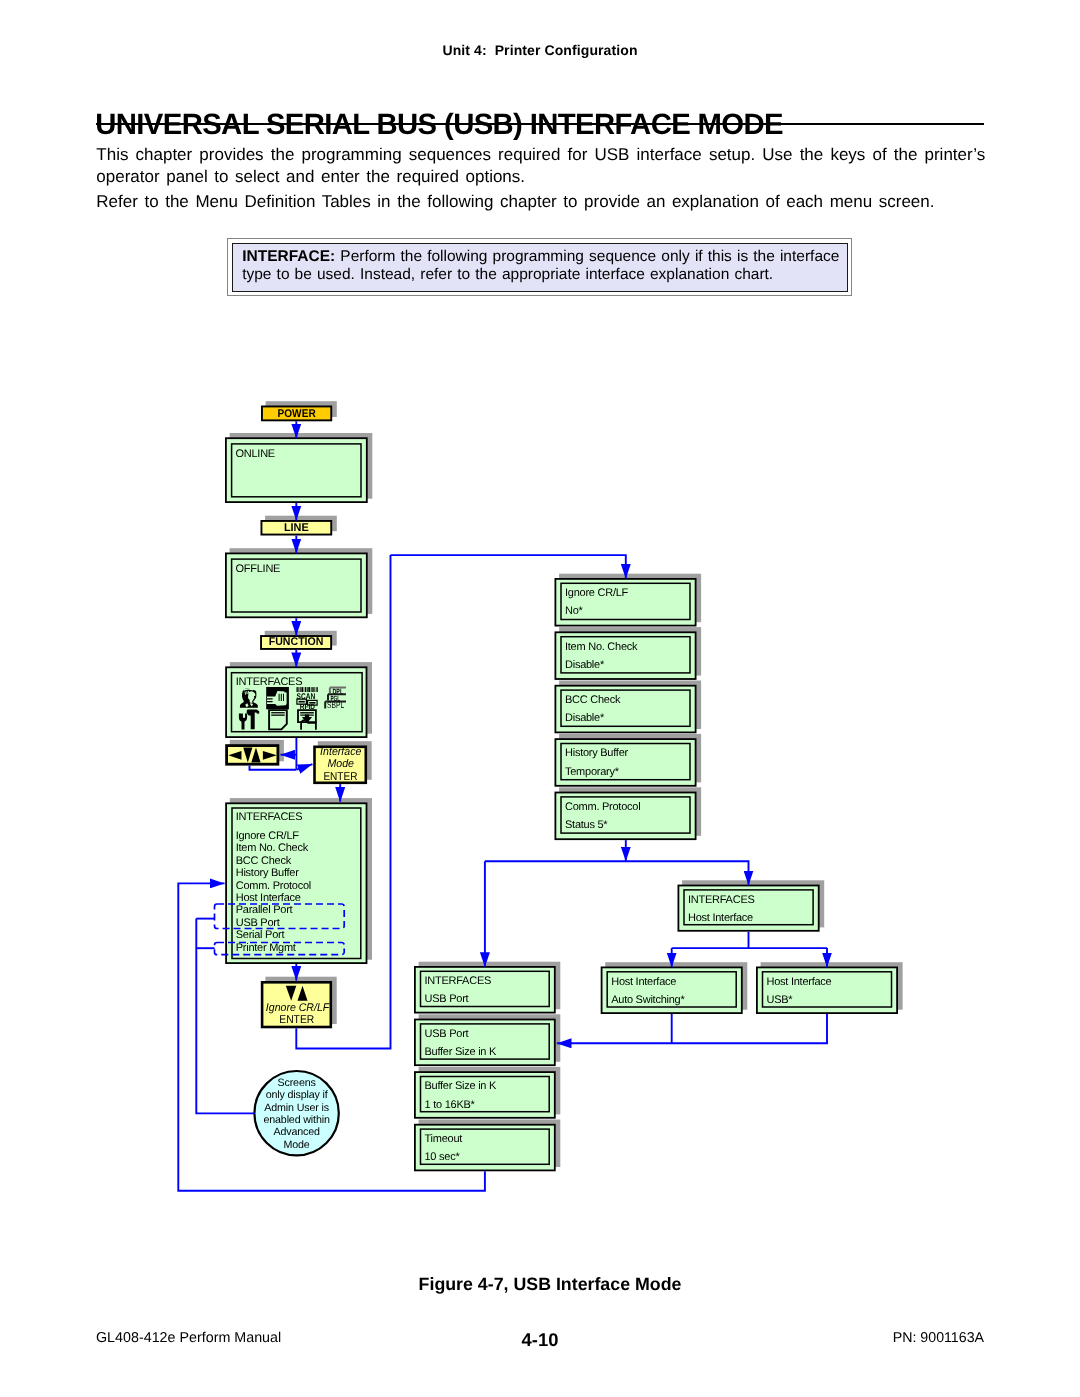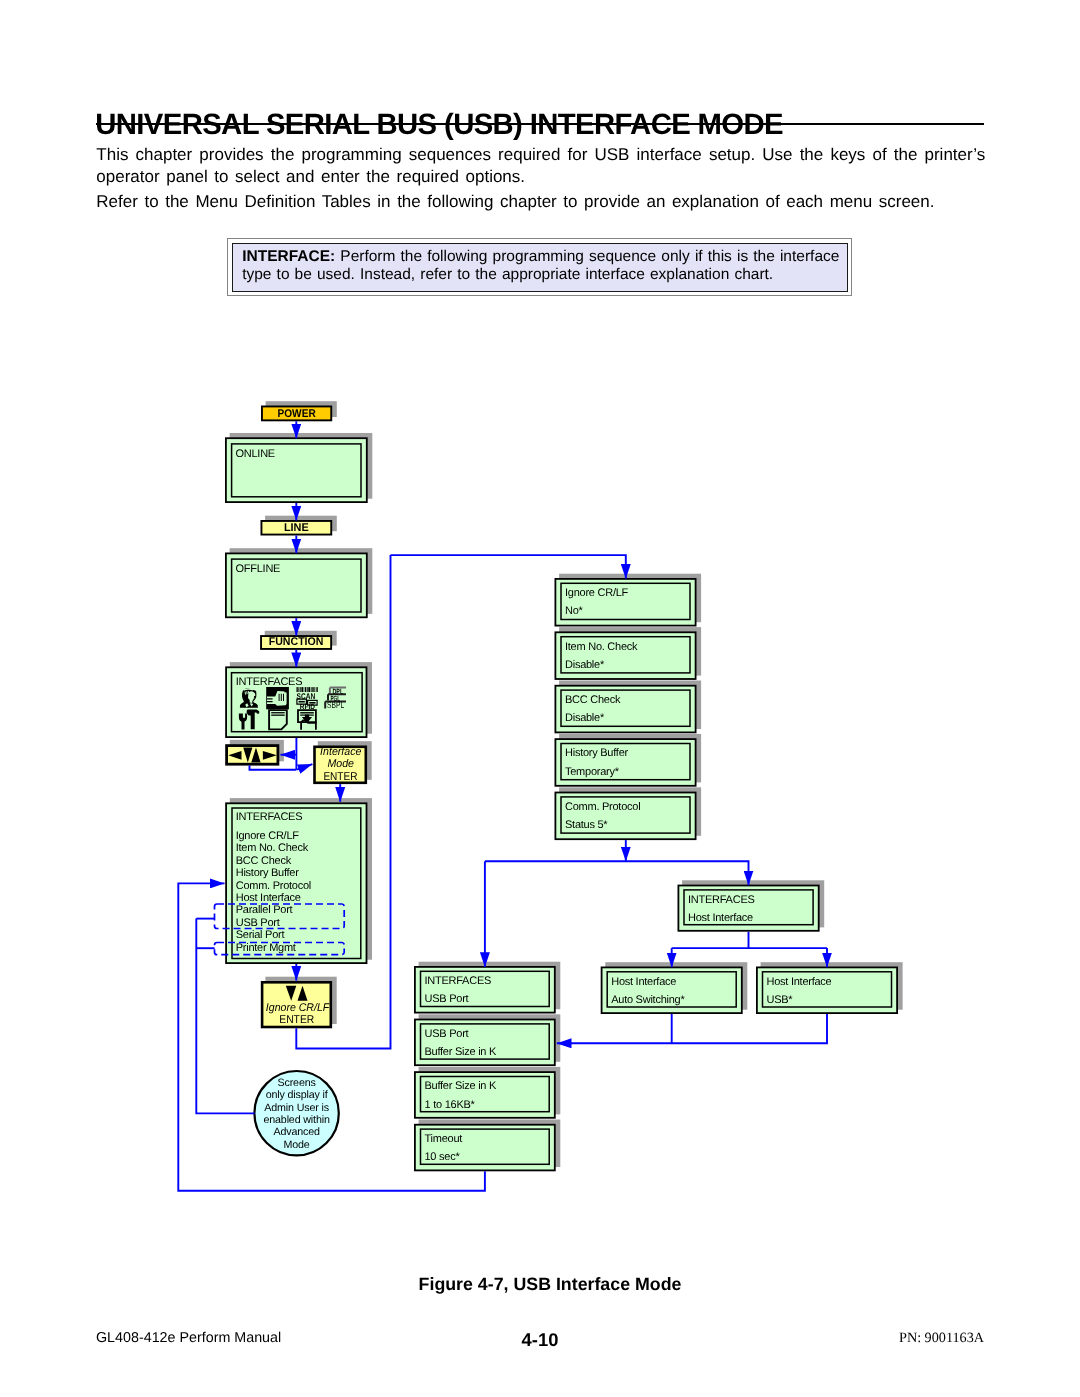--- a/index.html
+++ b/index.html
@@ -10,29 +10,30 @@
   .title-rule{position:absolute;left:96px;top:122.8px;width:888px;height:2.4px;background:#000;}
   .para{position:absolute;font-size:17px;line-height:21.2px;word-spacing:1.85px;}
   .p1{left:96.3px;top:144.3px;width:889px;text-align:justify;}
   .p2{left:96.3px;top:191.3px;width:892px;}
   .attn-outer{position:absolute;left:227.1px;top:238.1px;width:624.6px;height:57.7px;border:1.7px solid #848484;background:#fff;box-sizing:border-box;}
   .attn-inner{position:absolute;left:231.8px;top:242.7px;width:616.2px;height:49px;border:1.7px solid #1a1a1a;background:#e3e3f7;box-sizing:border-box;}
   .attn-text{position:absolute;left:242.2px;top:247.5px;width:605px;font-size:15.5px;line-height:18.9px;word-spacing:0.8px;}
   .fig-cap{position:absolute;left:10px;top:1273.5px;width:1080px;text-align:center;font-size:17.8px;font-weight:bold;}
   .foot-l{position:absolute;left:96px;top:1330px;font-size:14.3px;}
   .foot-c{position:absolute;left:0;top:1329px;width:1080px;text-align:center;font-size:18.4px;font-weight:bold;}
-  .foot-r{position:absolute;right:96px;top:1330px;font-size:14.2px;text-align:left;font-family:Liberation Serif, serif;}
+  .foot-r{position:absolute;right:96px;top:1330px;font-size:14.2px;text-align:left;}
   svg.diagram{position:absolute;left:0;top:0;width:1080px;height:1397px;shape-rendering:geometricPrecision;}
   svg.diagram text{text-rendering:geometricPrecision;}
   .page{-webkit-font-smoothing:antialiased;}
 </style>
 </head>
 <body>
 
 <div class="page">
+  <div class="run-hdr">Unit 4:  Printer Configuration</div>
   <div class="title">UNIVERSAL SERIAL BUS (USB) INTERFACE MODE</div>
   <div class="title-rule"></div>
   <div class="para p1">This chapter provides the programming sequences required for USB interface setup. Use the keys of the printer’s operator panel to select and enter the required options.</div>
   <div class="para p2">Refer to the Menu Definition Tables in the following chapter to provide an explanation of each menu screen.</div>
   <div class="attn-outer"></div>
   <div class="attn-inner"></div>
   <div class="attn-text"><b>INTERFACE:</b><span> Perform the following programming sequence only if this is the interface type to be used. Instead, refer to the appropriate interface explanation chart.</span></div>
   <svg class="diagram" viewBox="0 0 1080 1397" xmlns="http://www.w3.org/2000/svg">
     <defs>
       <marker id="ar" markerWidth="14.8" markerHeight="10.0" refX="14.7" refY="5.0" orient="auto" markerUnits="userSpaceOnUse">

